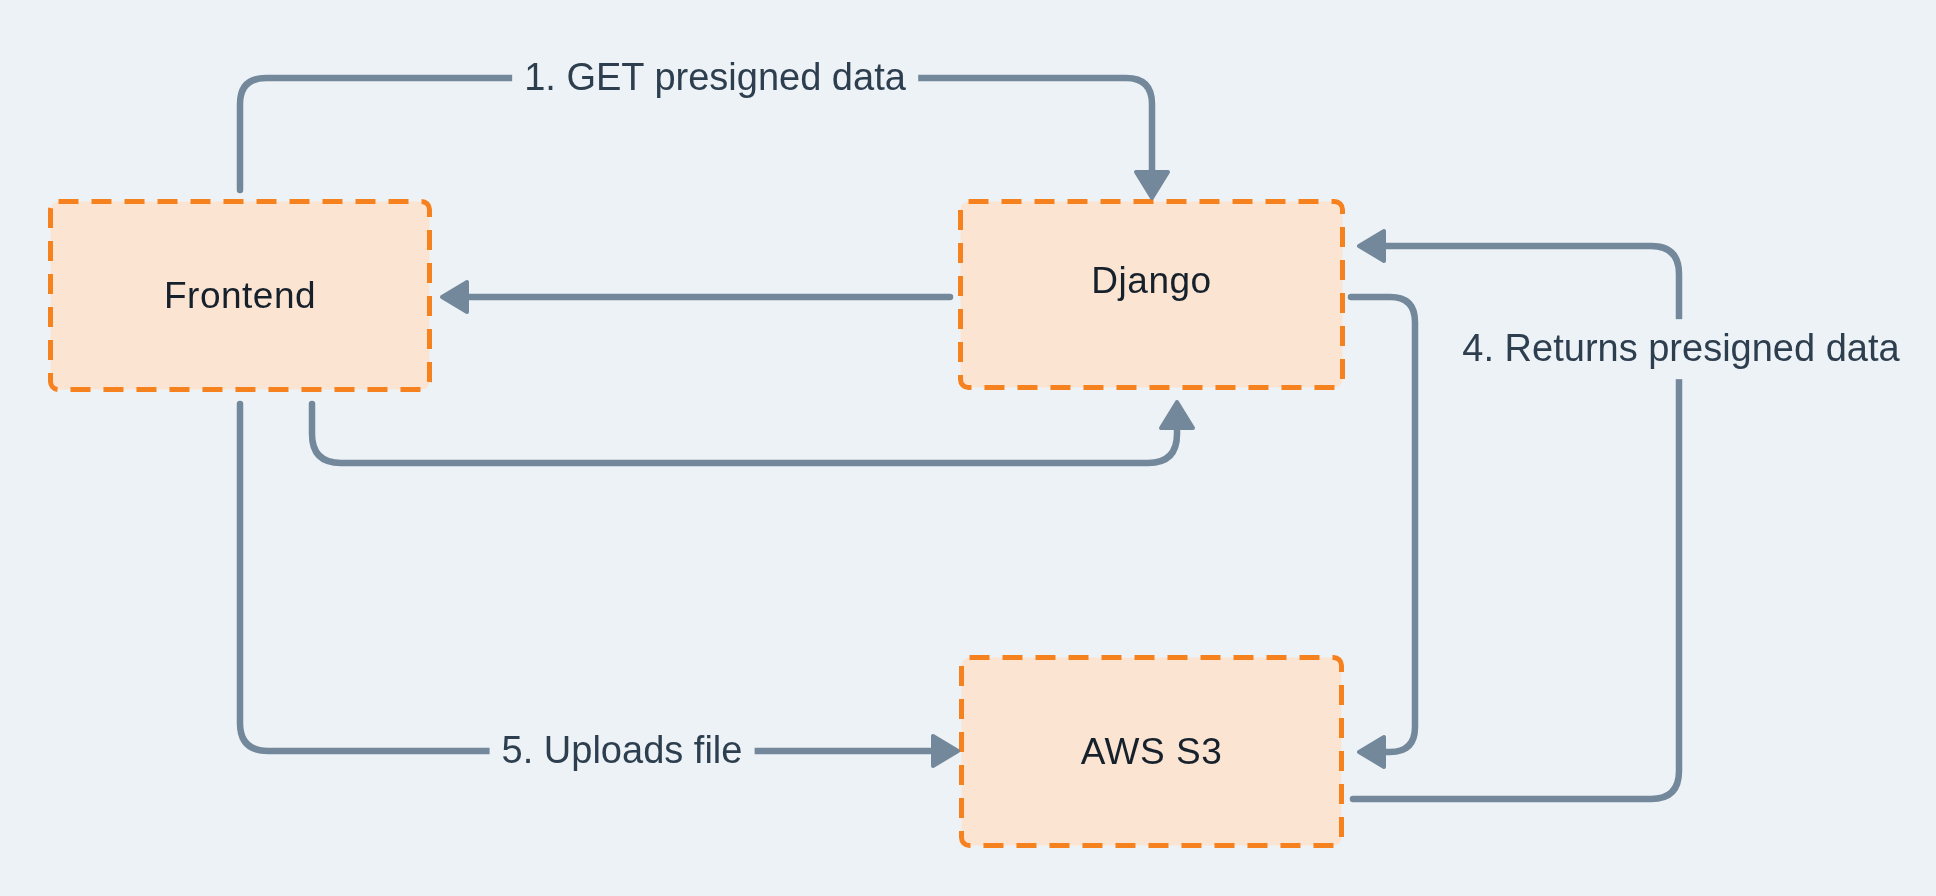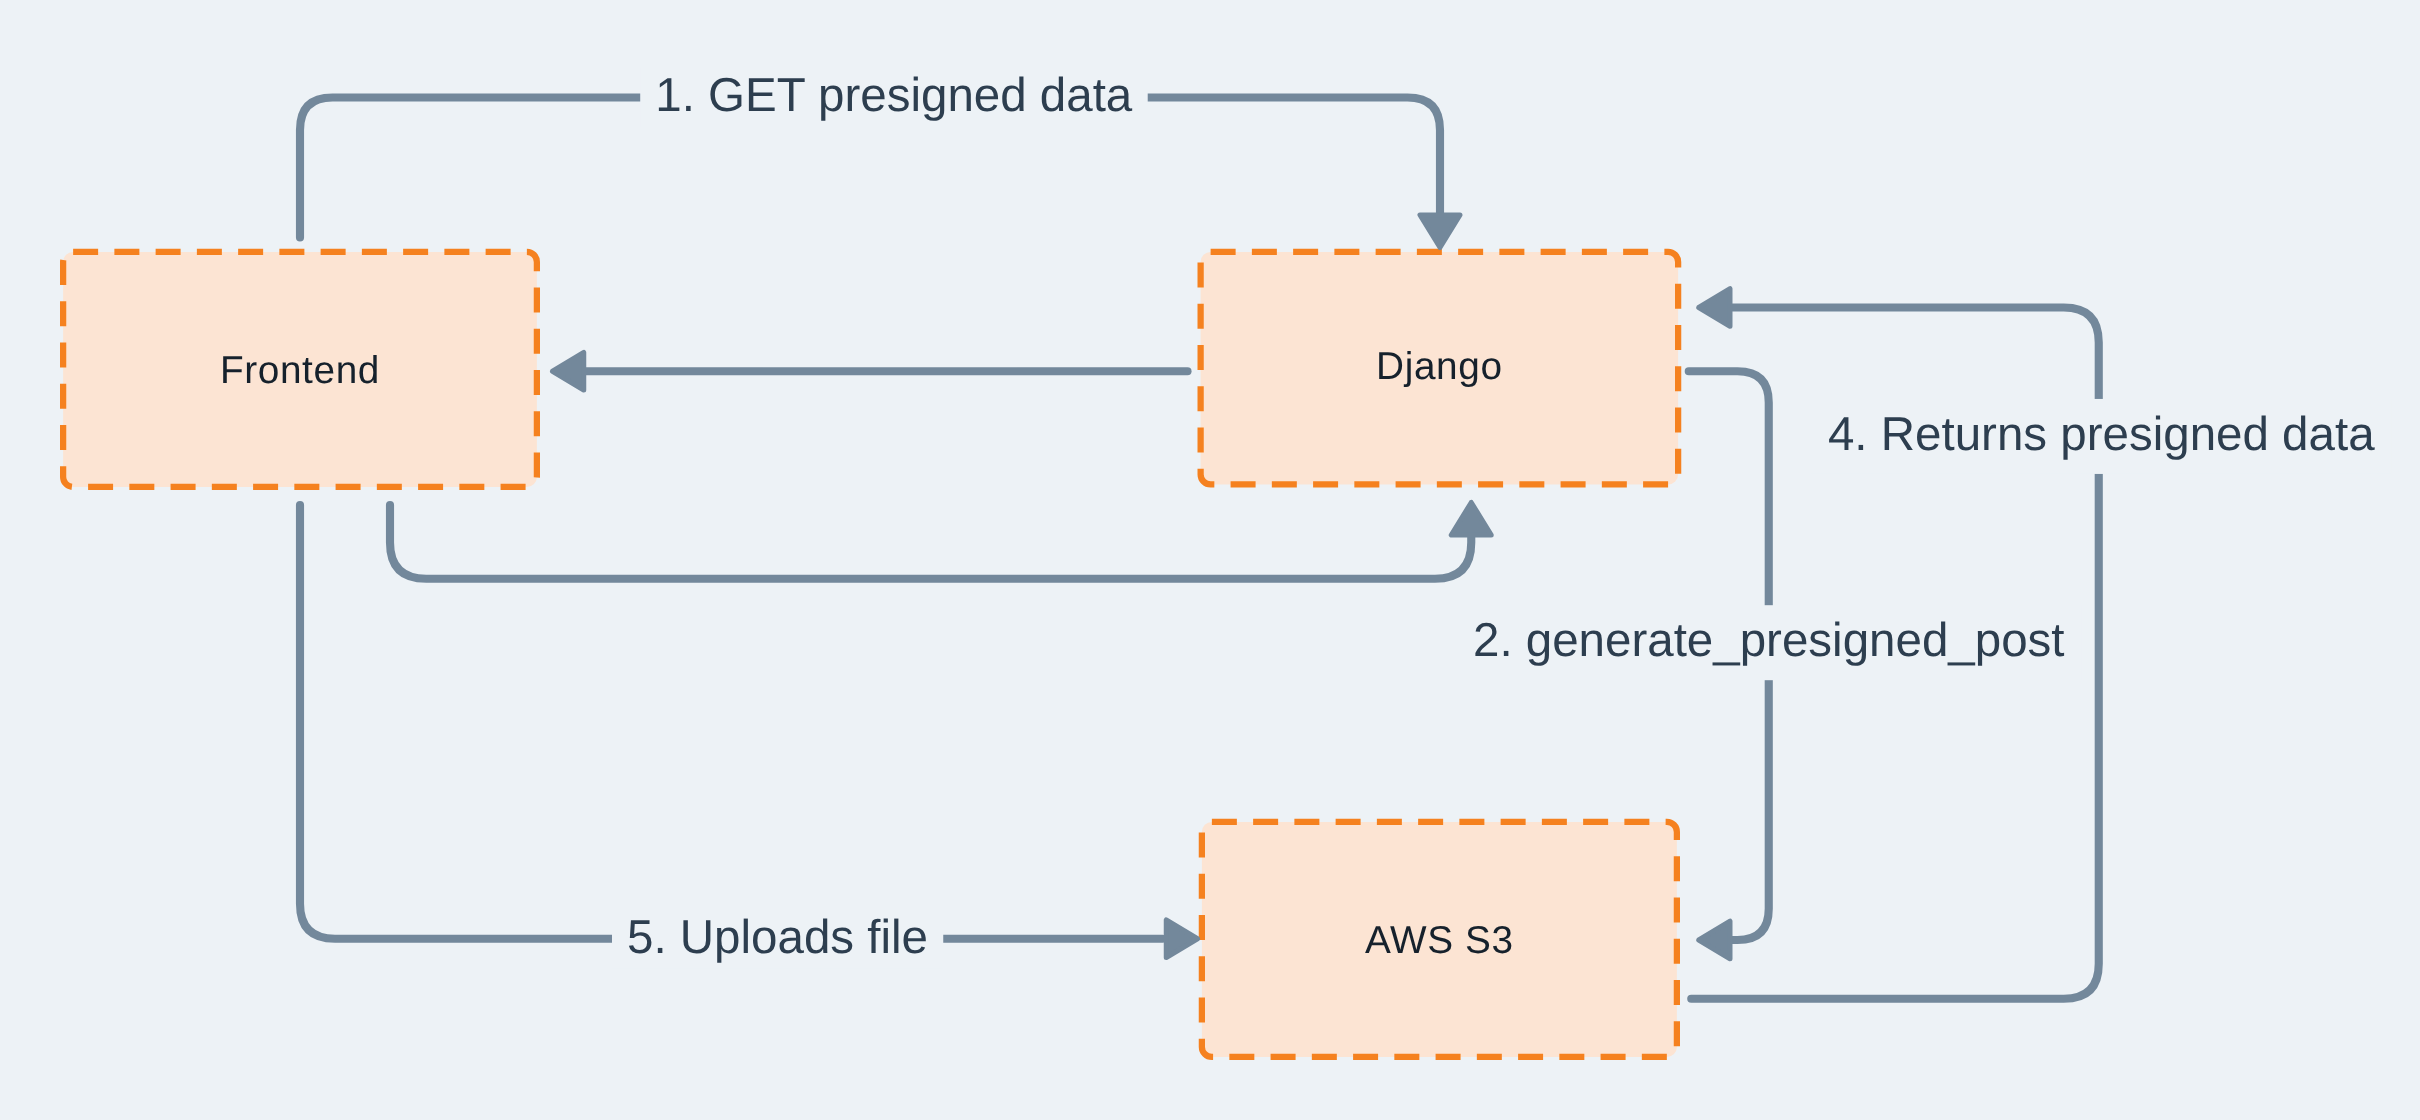--- a/index.html
+++ b/index.html
@@ -16,24 +16,24 @@
     background:var(--canvas-bg);
     font-family:"Liberation Sans","DejaVu Sans",sans-serif;
   }
   .canvas{position:relative;width:1936px;height:896px;background:var(--canvas-bg);}
   .canvas svg{position:absolute;left:0;top:0;}
   .edge-line{stroke:var(--connector);stroke-width:6.5;fill:none;stroke-linecap:round;}
   .arrowhead{fill:var(--connector);stroke:var(--connector);stroke-width:4;stroke-linejoin:round;}
   .node-box{fill:var(--node-fill);stroke:var(--node-border);stroke-width:5;stroke-dasharray:20 13;}
   .node-label{
     position:absolute;display:flex;align-items:center;justify-content:center;
-    color:var(--node-label-text);font-size:31px;letter-spacing:0.5px;
+    color:var(--node-label-text);font-size:37px;letter-spacing:0.5px;
   }
   .node-label-frontend{left:48px;top:199px;width:384px;height:193px;}
-  .node-label-django{left:958px;top:197px;width:387px;height:191px;}
+  .node-label-django{left:958px;top:185px;width:387px;height:191px;}
   .node-label-aws{left:959px;top:655px;width:385px;height:193px;}
   .edge-label{
     position:absolute;transform:translate(-50%,-50%);
     background:var(--canvas-bg);color:var(--edge-label-text);
     font-size:38px;line-height:1.15;white-space:pre;padding:2px 12px;
   }
   .edge-label-1{left:715px;top:78px;}
   .edge-label-4{left:700px;top:297px;}
   .edge-label-6{left:707px;top:463px;}
   .edge-label-5{left:622px;top:751px;text-align:center;}
@@ -74,17 +74,16 @@
     <span>Frontend</span>
   </div>
   <div class="node-label node-label-django">
     <span>Django</span>
   </div>
   <div class="node-label node-label-aws">
     <span>AWS S3</span>
   </div>
 
   <div class="edge-label edge-label-1">1. GET presigned data</div>
-  <div class="edge-label edge-label-2">2. generate_presigned_post</div>
   <div class="edge-label edge-label-3">4. Returns presigned data</div>
   <div class="edge-label edge-label-5">5. Uploads file</div>
 
 </div>
 
 </body></html>

